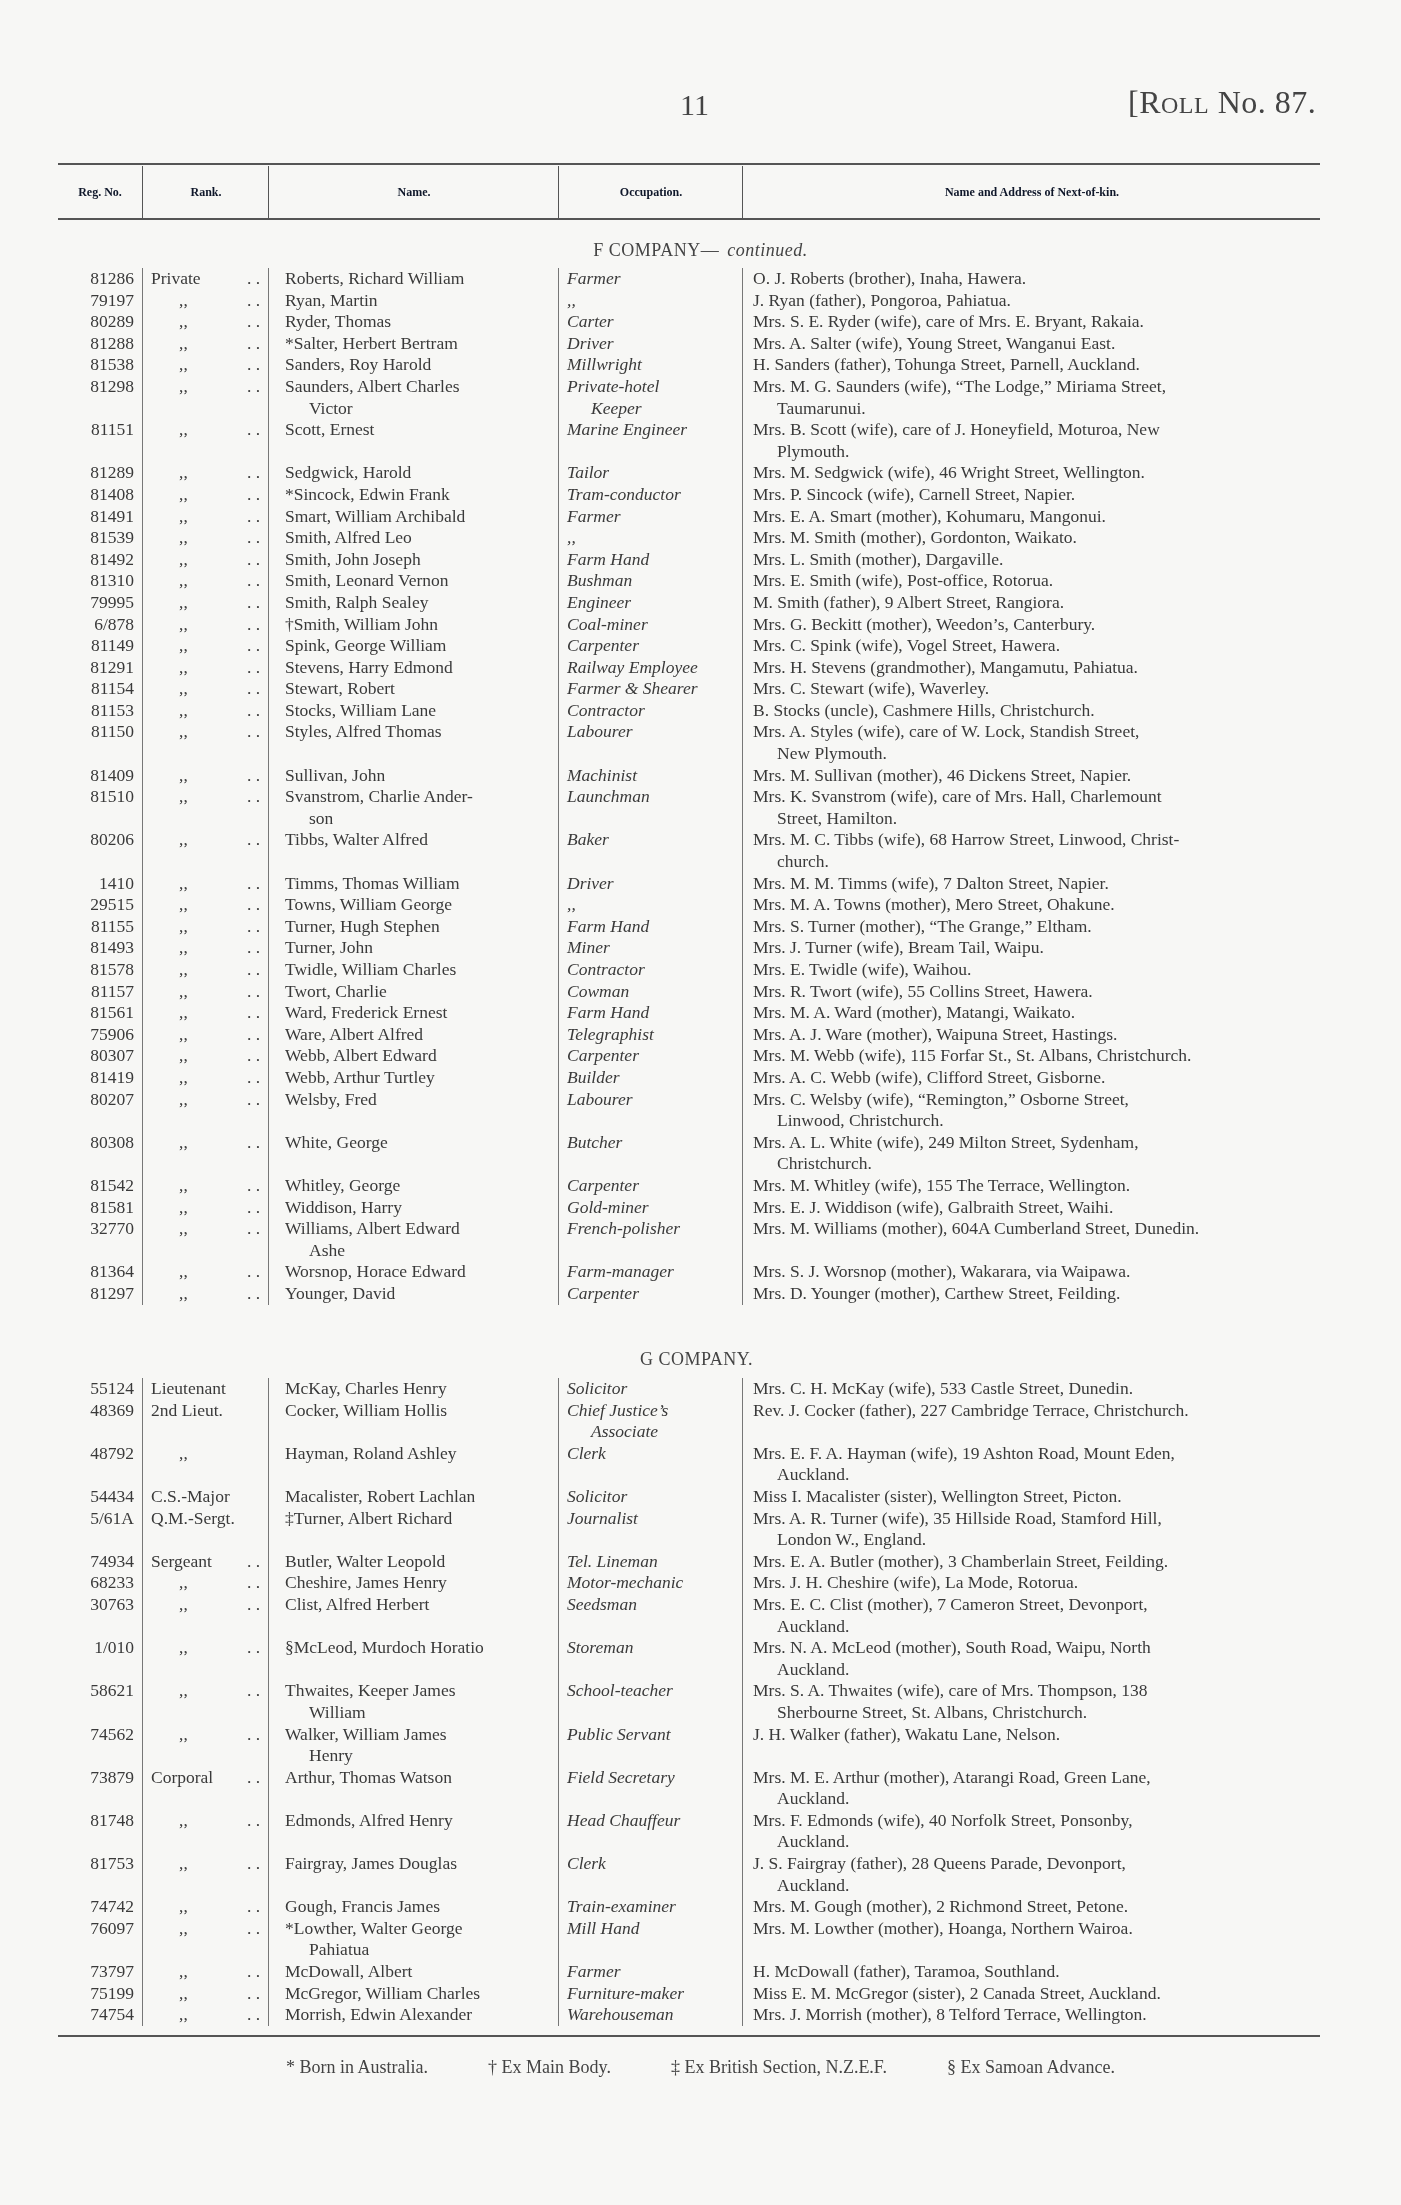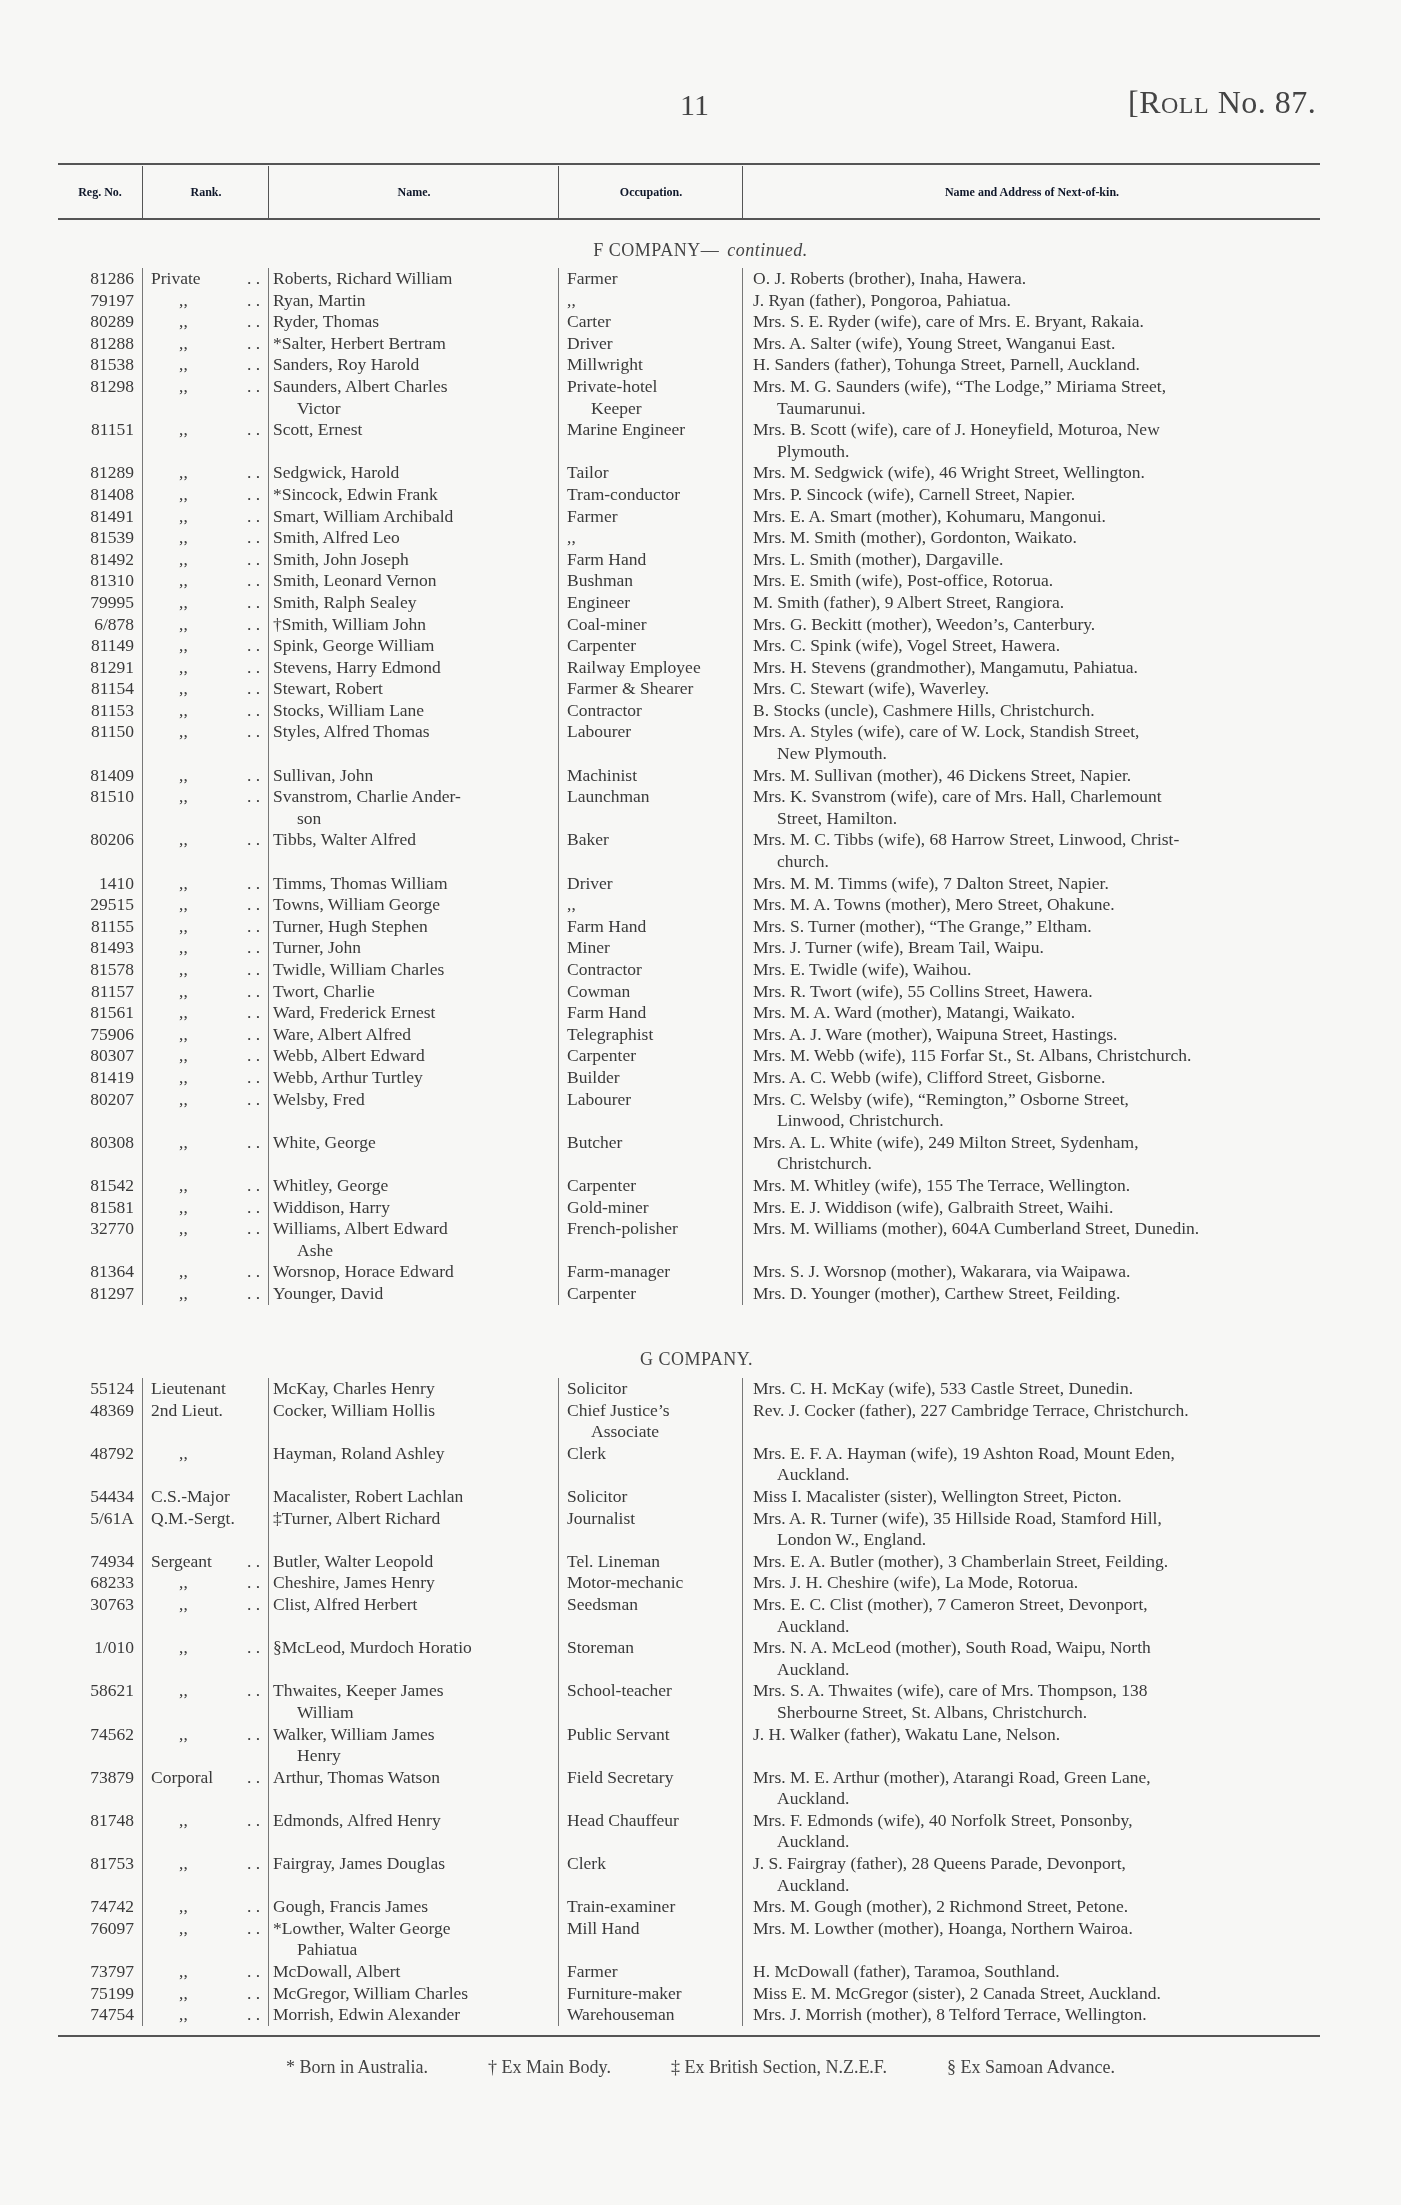--- a/index.html
+++ b/index.html
@@ -21,22 +21,22 @@
 
   .section-title { position: absolute; left: 0; width: 1401px; text-align: center; font-size: 18px; color: #444; letter-spacing: 0.5px; }
   .section-title i { font-style: italic; margin-left: 8px; }
 
   .table { position: absolute; left: 58px; width: 1262px; }
   .row { display: grid; grid-template-columns: 84px 126px 290px 184px 578px; font-size: 17.5px; line-height: 21.6px; }
   .c { position: relative; }
   .c-reg { text-align: right; padding-right: 8px; }
   .c-rank { border-left: 1px solid #777; padding-left: 8px; display: flex; justify-content: space-between; padding-right: 8px; }
   .c-rank .ditto { padding-left: 28px; }
-  .c-name { border-left: 1px solid #777; padding-left: 4px; padding-right: 6px; }
-  .c-occ { border-left: 1px solid #777; padding-left: 8px; padding-right: 6px; }
+  .c-name { border-left: 1px solid #777; padding-left: 16px; padding-right: 6px; }
+  .c-occ { border-left: 1px solid #777; padding-left: 8px; padding-right: 6px; font-style: italic; }
   .c-nok { border-left: 1px solid #777; padding-left: 10px; text-indent: 0; }
   .wrap { display: block; padding-left: 24px; }
 
   .footnotes { position: absolute; top: 2057px; left: 0; width: 1401px; display: flex; justify-content: center; gap: 60px; font-size: 18px; color: #444; }
 </style>
 </head>
 <body>
 
 <div class="page-number">11</div>
 <div class="roll-no"><span>[R</span><span class="sc">OLL</span><span> No. 87.</span></div>

